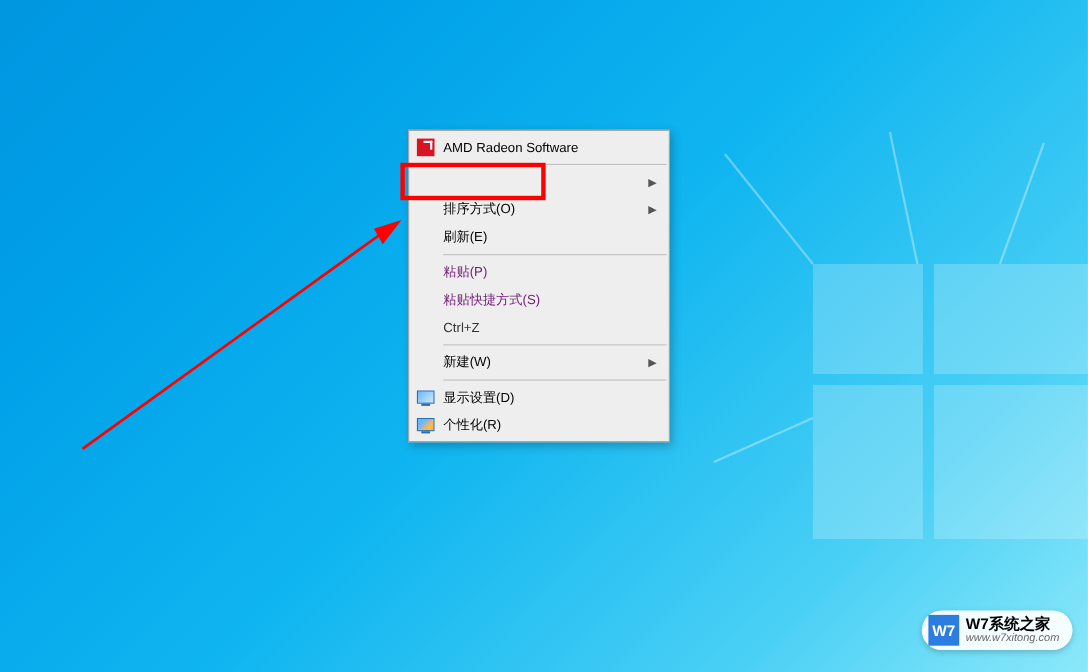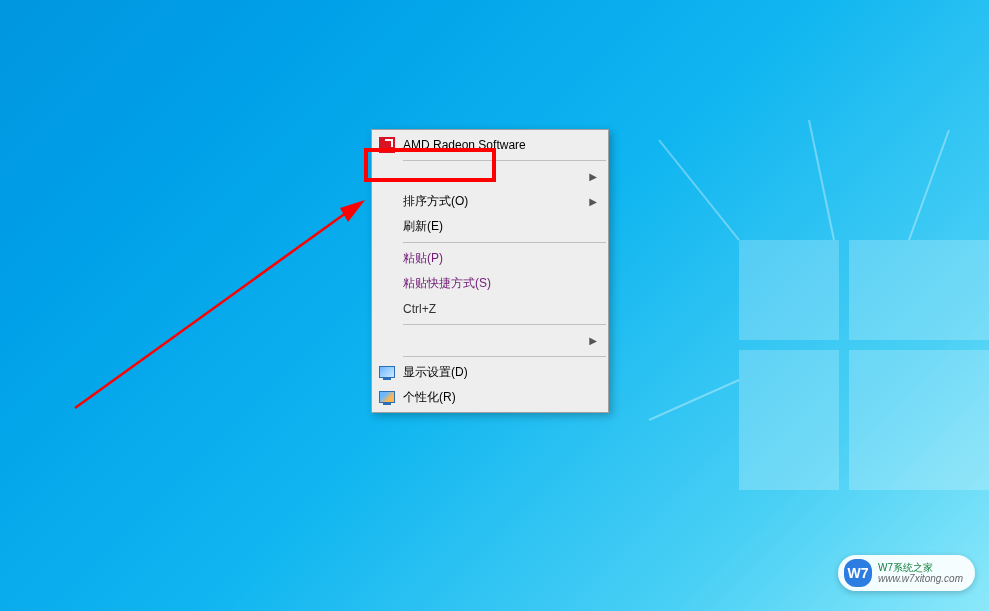--- a/index.html
+++ b/index.html
@@ -19,21 +19,21 @@
   top: 120px;
   width: 380px;
   height: 380px;
   pointer-events: none;
 }
 
 
 .context-menu {
   position: absolute;
   left: 371px;
-  top: 129px;
+  top: 118px;
   width: 238px;
   background: #eeeeee;
   border: 1px solid #a0a0a0;
   box-shadow: 3px 3px 8px rgba(0,0,0,0.25);
   font-size: 12px;
   padding: 2px 1px;
 }
 .menu-item {
   display: flex;
   align-items: center;
@@ -142,38 +142,38 @@
   display: flex;
   align-items: center;
   background: rgba(255,255,255,0.92);
   border-radius: 20px;
   padding: 4px 12px 4px 6px;
   box-shadow: 0 2px 6px rgba(0,0,0,0.2);
 }
 .watermark-badge {
   width: 28px; height: 28px;
   background: #2b7de1;
-  border-radius: 12px;
+  border-radius: 0;
   color: #fff;
   font-weight: bold;
   font-size: 14px;
   display: flex;
   align-items: center;
   justify-content: center;
   margin-right: 6px;
 }
 .watermark-text {
   display: flex;
   flex-direction: column;
   line-height: 1.1;
 }
 .watermark-title {
-  font-size: 10px;
-  font-weight: normal;
-  color: #15803d;
+  font-size: 14px;
+  font-weight: bold;
+  color: #000000;
 }
 .watermark-url {
   font-size: 10px;
   color: #666;
   font-style: italic;
 }
 </style>
 </head>
 <body>
 
@@ -220,20 +220,21 @@
   </div>
   <div class="menu-item disabled">
     <span class="label">粘贴快捷方式(S)</span>
   </div>
   <div class="menu-item">
     <span class="shortcut">Ctrl+Z</span>
   </div>
   <div class="menu-separator"></div>
 
   <div class="menu-item">
+    <span class="label">新建(W)</span>
     <span class="arrow">▶</span>
   </div>
   <div class="menu-separator"></div>
 
   <div class="menu-item">
     <span class="icon">
         <span class="monitor-icon"></span>
       </span>
     <span class="label">显示设置(D)</span>
   </div>

